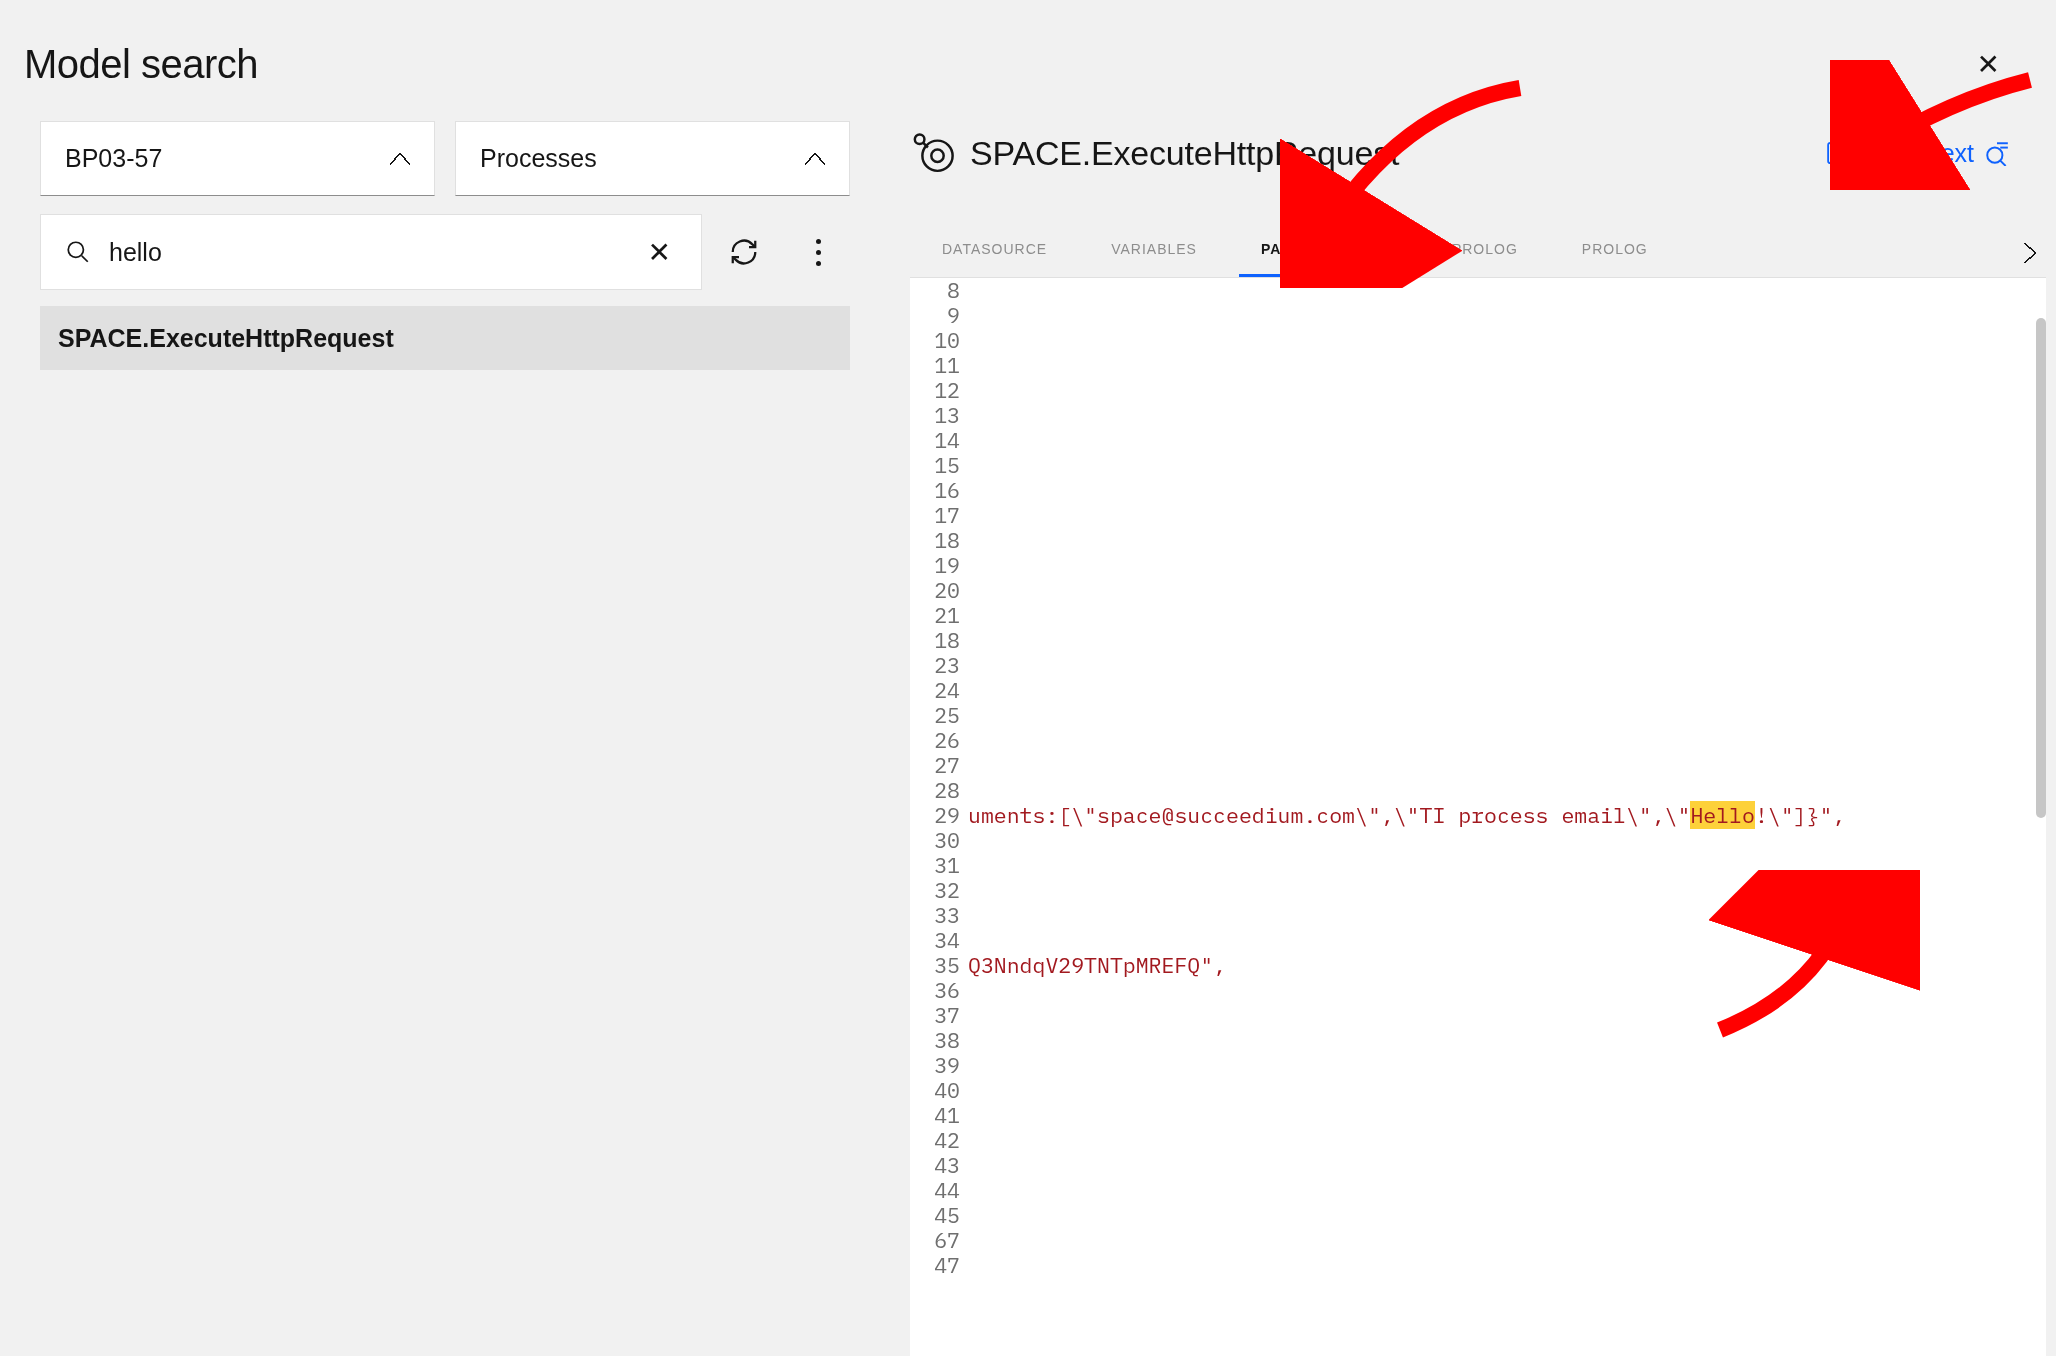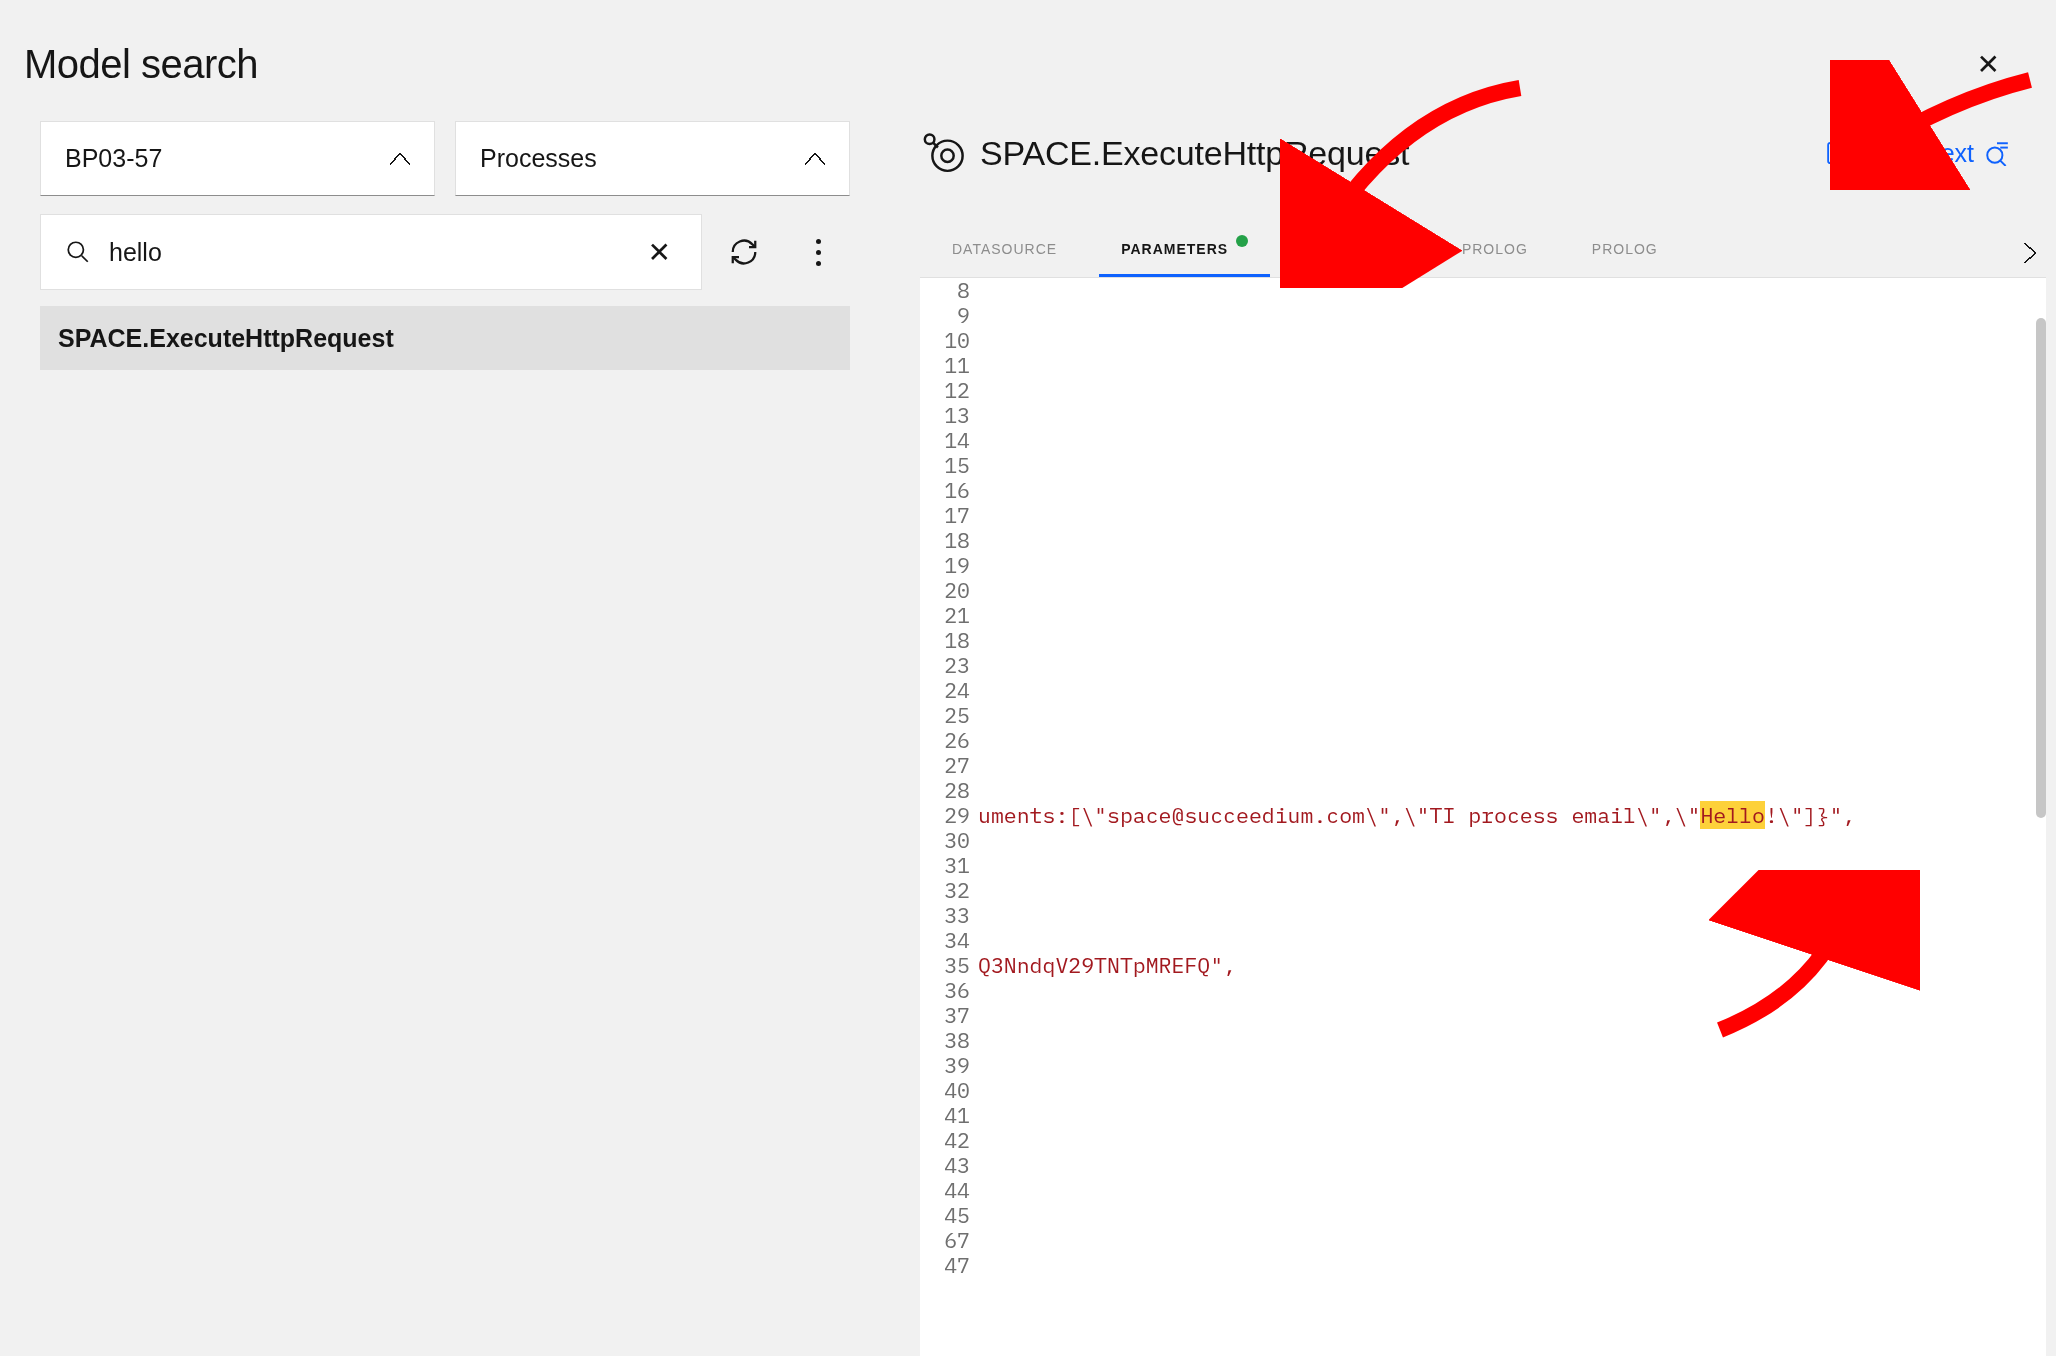--- a/index.html
+++ b/index.html
@@ -18,21 +18,21 @@
     display: flex; align-items: center; justify-content: space-between;
     padding: 40px 44px 20px 24px;
   }
   .titlebar h1 { font-size: 40px; font-weight: 400; color: #161616; letter-spacing: -0.5px; }
   .close-btn {
     font-size: 28px; cursor: pointer; padding: 8px 12px; color: #161616;
     background: none; border: none; font-weight: 300;
   }
 
   
-  .columns { display: flex; flex: 1; gap: 10px; }
+  .columns { display: flex; flex: 1; }
 
   
   .left {
     width: 870px; flex-shrink: 0;
     padding: 12px 20px 0 40px;
   }
   .selects-row { display: flex; gap: 20px; margin-bottom: 18px; }
   .select {
     flex: 1; height: 75px; background: #fff;
     border: 1px solid #e0e0e0; border-bottom: 1.5px solid #8d8d8d;
@@ -241,22 +241,22 @@
             <circle cx="10" cy="14" r="7"></circle>
             <line x1="20" y1="24" x2="15" y2="19"></line>
             <line x1="12" y1="3" x2="22" y2="3"></line>
             <line x1="15" y1="7" x2="22" y2="7"></line>
           </svg>
         </button>
       </div>
 
       <div class="tabs">
         <button class="tab"><span>DATASOURCE</span></button>
+        <button class="tab"><span>VARIABLES</span></button>
         <button class="tab active"><span>PARAMETERS</span><span class="tab-dot"></span></button>
-        <button class="tab"><span>VARIABLES</span></button>
         <button class="tab"><span>PROLOG</span></button>
         <button class="tab"><span>PROLOG</span></button>
         <button class="tab-scroll-right"><span class="chevron-right"></span></button>
       </div>
 
       <div class="editor">
         <div class="gutter" id="gutter">
             <div>8</div>
             <div>9</div>
             <div>10</div>

